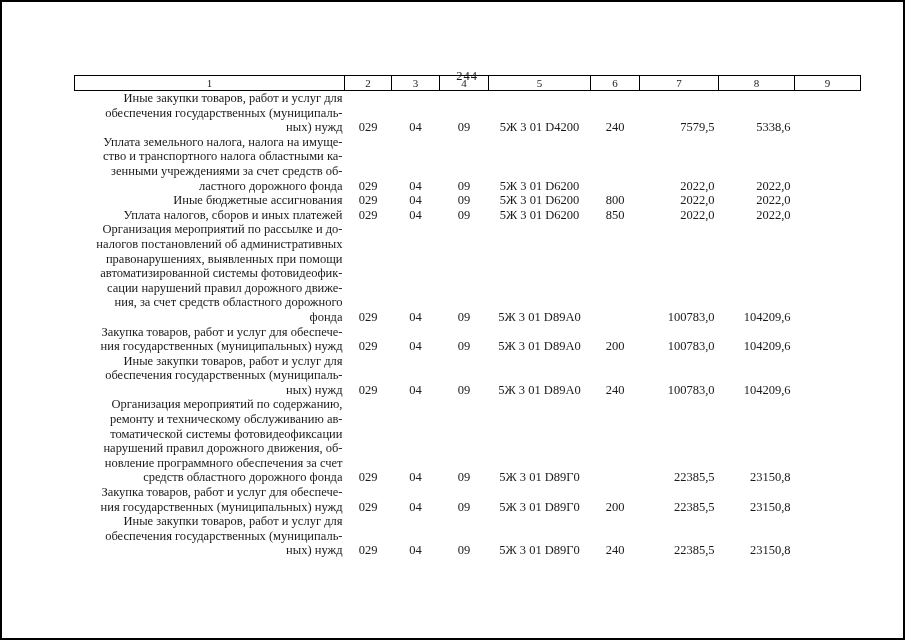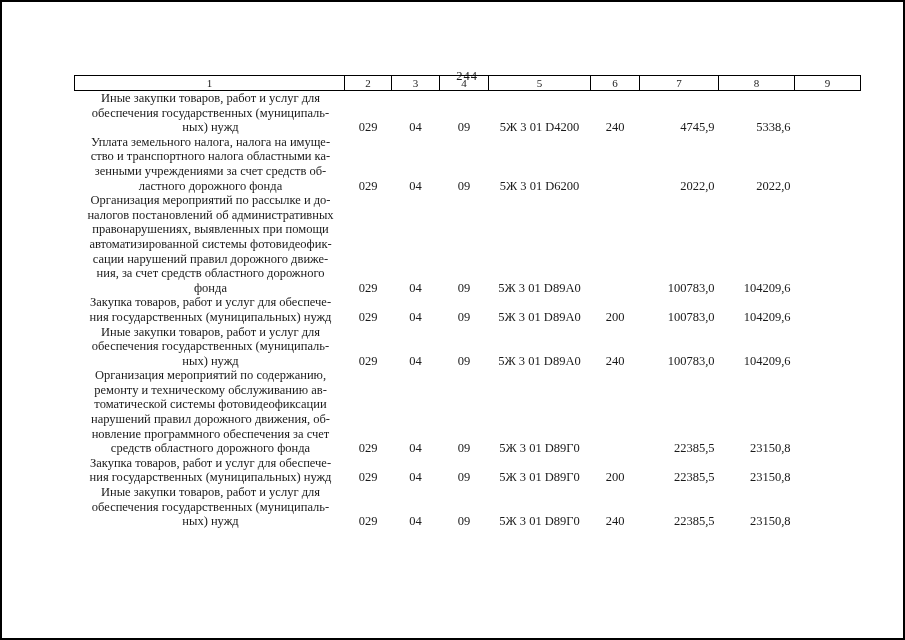--- a/index.html
+++ b/index.html
@@ -48,21 +48,21 @@
     text-align: center;
     vertical-align: middle;
   }
   table.budget-table tbody td {
     padding: 0;
     vertical-align: bottom;
     text-align: center;
     font-size: 12.5px;
   }
   table.budget-table tbody td:first-child {
-    text-align: center;
+    text-align: right;
     white-space: pre-line;
     padding-left: 4px;
     padding-right: 2px;
   }
   table.budget-table tbody td:nth-child(7),
   table.budget-table tbody td:nth-child(8) {
     text-align: right;
     padding-right: 4px;
   }
 </style>
@@ -101,34 +101,56 @@
     <tbody id="table-body">
         <tr>
           <td>Иные закупки товаров, работ и услуг для
 обеспечения государственных (муниципаль-
 ных) нужд</td>
           <td>029</td>
           <td>04</td>
           <td>09</td>
           <td>5Ж 3 01 D4200</td>
           <td>240</td>
-          <td>4745,9</td>
+          <td>7579,5</td>
           <td>5338,6</td>
           <td></td>
         </tr>
         <tr>
           <td>Уплата земельного налога, налога на имуще-
 ство и транспортного налога областными ка-
 зенными учреждениями за счет средств об-
 ластного дорожного фонда</td>
           <td>029</td>
           <td>04</td>
           <td>09</td>
           <td>5Ж 3 01 D6200</td>
           <td></td>
+          <td>2022,0</td>
+          <td>2022,0</td>
+          <td></td>
+        </tr>
+        <tr>
+          <td>Иные бюджетные ассигнования</td>
+          <td>029</td>
+          <td>04</td>
+          <td>09</td>
+          <td>5Ж 3 01 D6200</td>
+          <td>800</td>
+          <td>2022,0</td>
+          <td>2022,0</td>
+          <td></td>
+        </tr>
+        <tr>
+          <td>Уплата налогов, сборов и иных платежей</td>
+          <td>029</td>
+          <td>04</td>
+          <td>09</td>
+          <td>5Ж 3 01 D6200</td>
+          <td>850</td>
           <td>2022,0</td>
           <td>2022,0</td>
           <td></td>
         </tr>
         <tr>
           <td>Организация мероприятий по рассылке и до-
 налогов постановлений об административных
 правонарушениях, выявленных при помощи
 автоматизированной системы фотовидеофик-
 сации нарушений правил дорожного движе-

